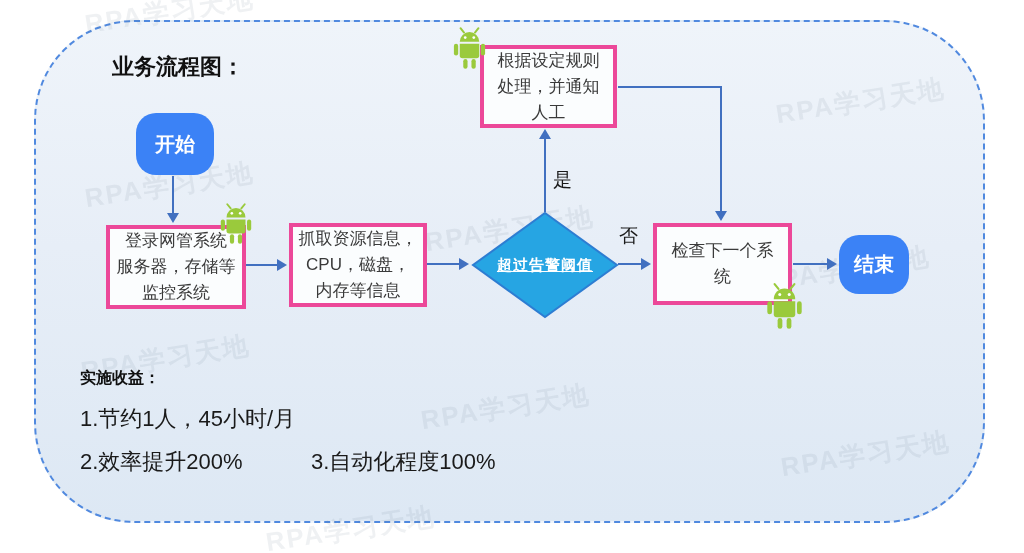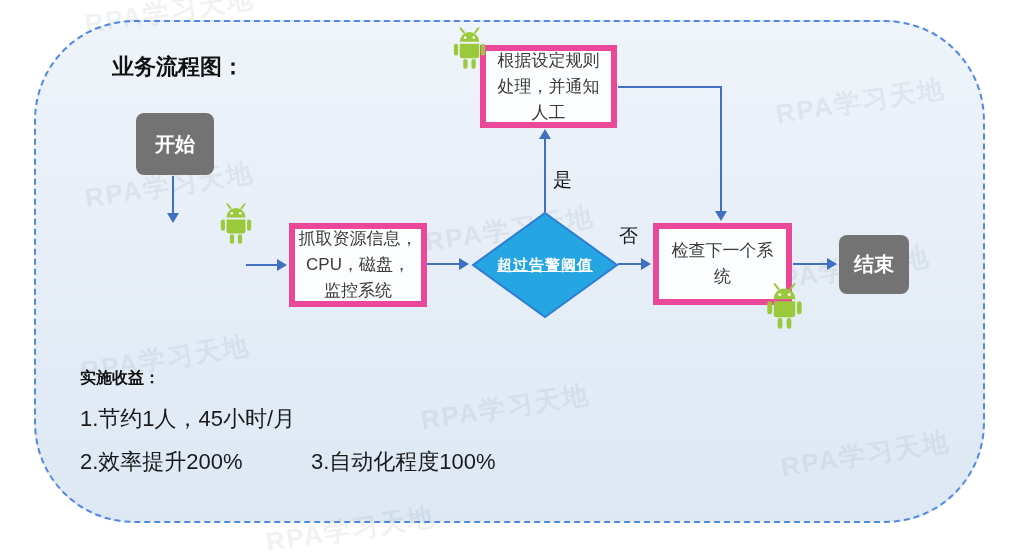--- a/index.html
+++ b/index.html
@@ -25,25 +25,25 @@
   .page-title {
     position:absolute; left:112px; top:52px; z-index:2;
     font-size:22px; font-weight:bold; color:#111111;
   }
   
   .node {
     position:absolute; z-index:2; display:flex; align-items:center; justify-content:center;
     text-align:center; white-space:pre-line;
   }
   .terminal {
-    background:#737373; color:#ffffff; font-size:20px; font-weight:bold;
-    border-radius:8px;
+    background:#3b82f6; color:#ffffff; font-size:20px; font-weight:bold;
+    border-radius:20px;
   }
   .process {
-    background:#fbfdfe; border:6px solid #ec4899; color:#3a3a3a;
+    background:#fbfdfe; border:4px solid #ec4899; color:#3a3a3a;
     font-size:17px; line-height:26px;
   }
   .diamond-wrap { position:absolute; z-index:2; }
   .diamond-label {
     position:absolute; z-index:2; display:flex; align-items:center; justify-content:center;
     color:#ffffff; font-size:15px; font-weight:bold; letter-spacing:1px;text-decoration:underline;
   }
   
   .h-line { position:absolute; z-index:2; height:2px; background:#4170c0; }
   .v-line { position:absolute; z-index:2; width:2px; background:#4170c0; }
@@ -105,24 +105,27 @@
   <div class="wm" style="left:760px;top:252px">RPA学习天地</div>
   <div class="wm" style="left:80px;top:341px">RPA学习天地</div>
   <div class="wm" style="left:420px;top:390px">RPA学习天地</div>
   <div class="wm" style="left:780px;top:437px">RPA学习天地</div>
   <div class="wm" style="left:265px;top:512px">RPA学习天地</div>
 
   <div class="page-title">业务流程图：</div>
 
   <div class="node terminal" style="left:136px;top:113px;width:78px;height:62px">开始</div>
 
+  <div class="node process" style="left:106px;top:225px;width:140px;height:84px">登录网管系统
+服务器，存储等
+监控系统</div>
 
   <div class="node process" style="left:289px;top:223px;width:138px;height:84px">抓取资源信息，
 CPU，磁盘，
-监控系统</div>
+内存等信息</div>
 
   <svg class="diamond-wrap" style="left:471px;top:211px" width="148" height="108" viewBox="0 0 148 108">
     <polygon points="74,2 146,54 74,106 2,54" fill="#26a5e3" stroke="#2d7dd2" stroke-width="2"></polygon>
   </svg>
   <div class="diamond-label" style="left:471px;top:211px;width:148px;height:108px">超过告警阈值</div>
 
   <div class="node process" style="left:480px;top:45px;width:137px;height:83px">根据设定规则
 处理，并通知
 人工</div>
 

